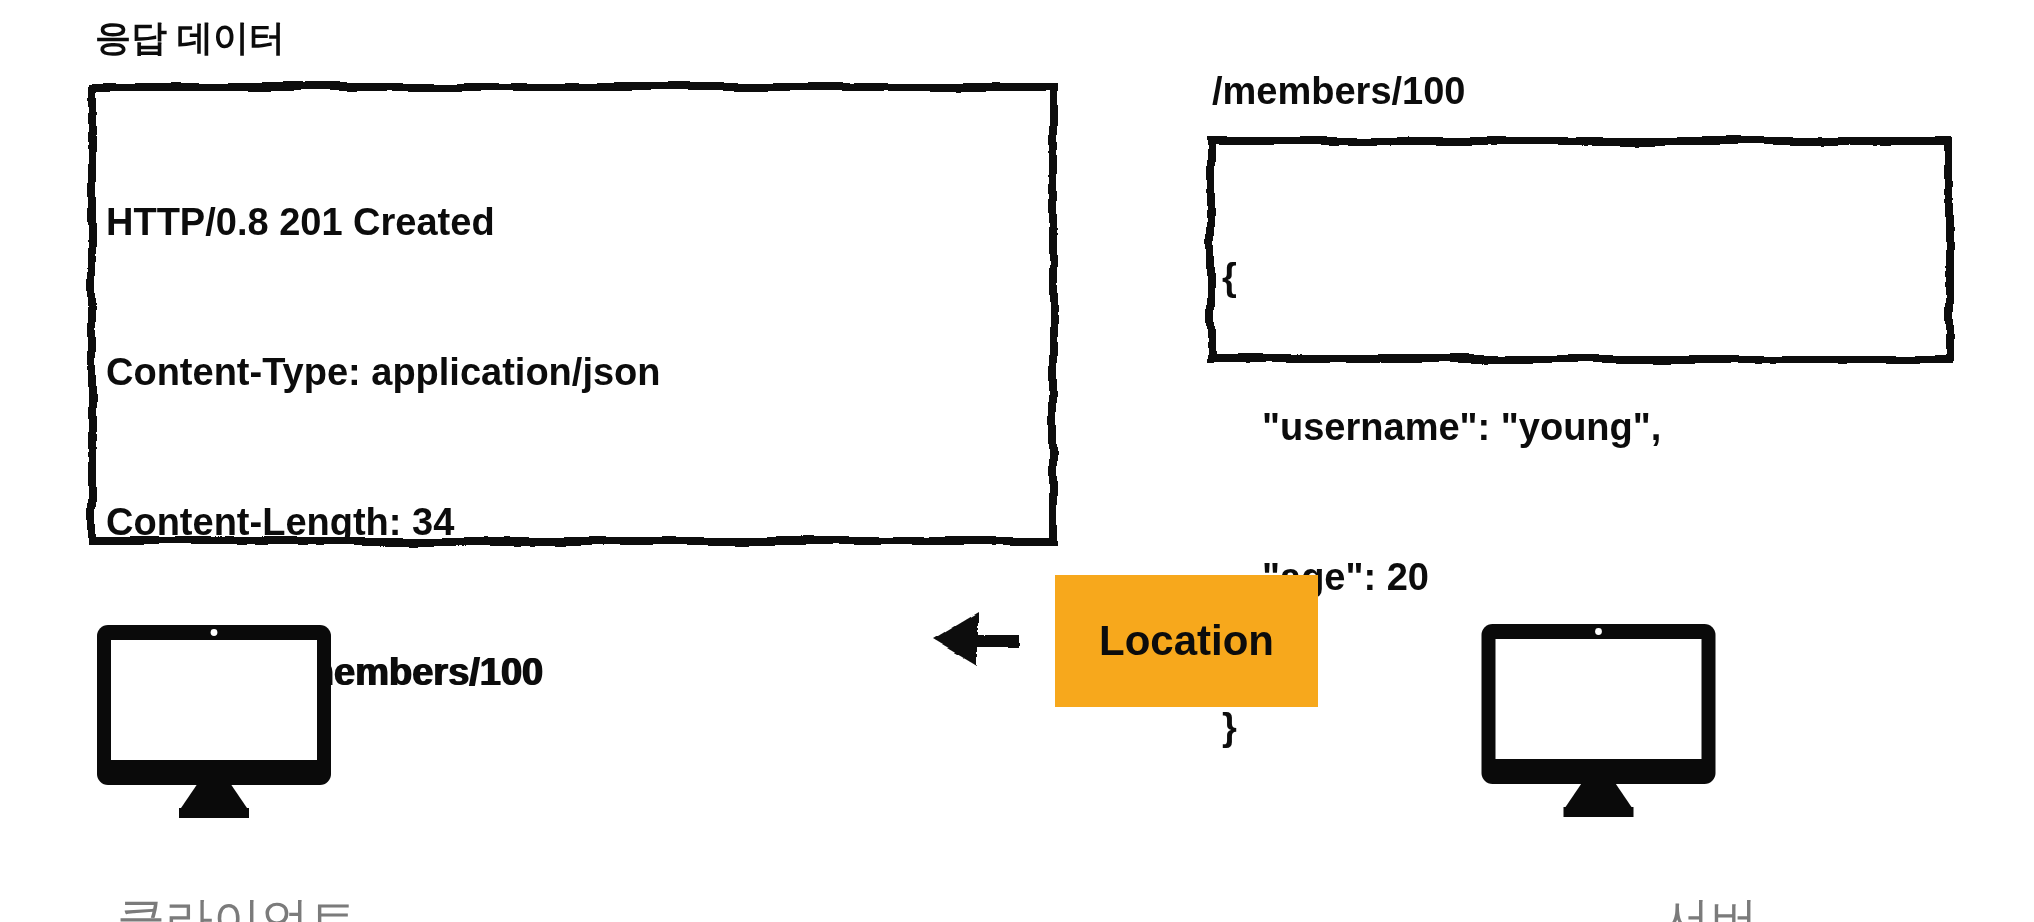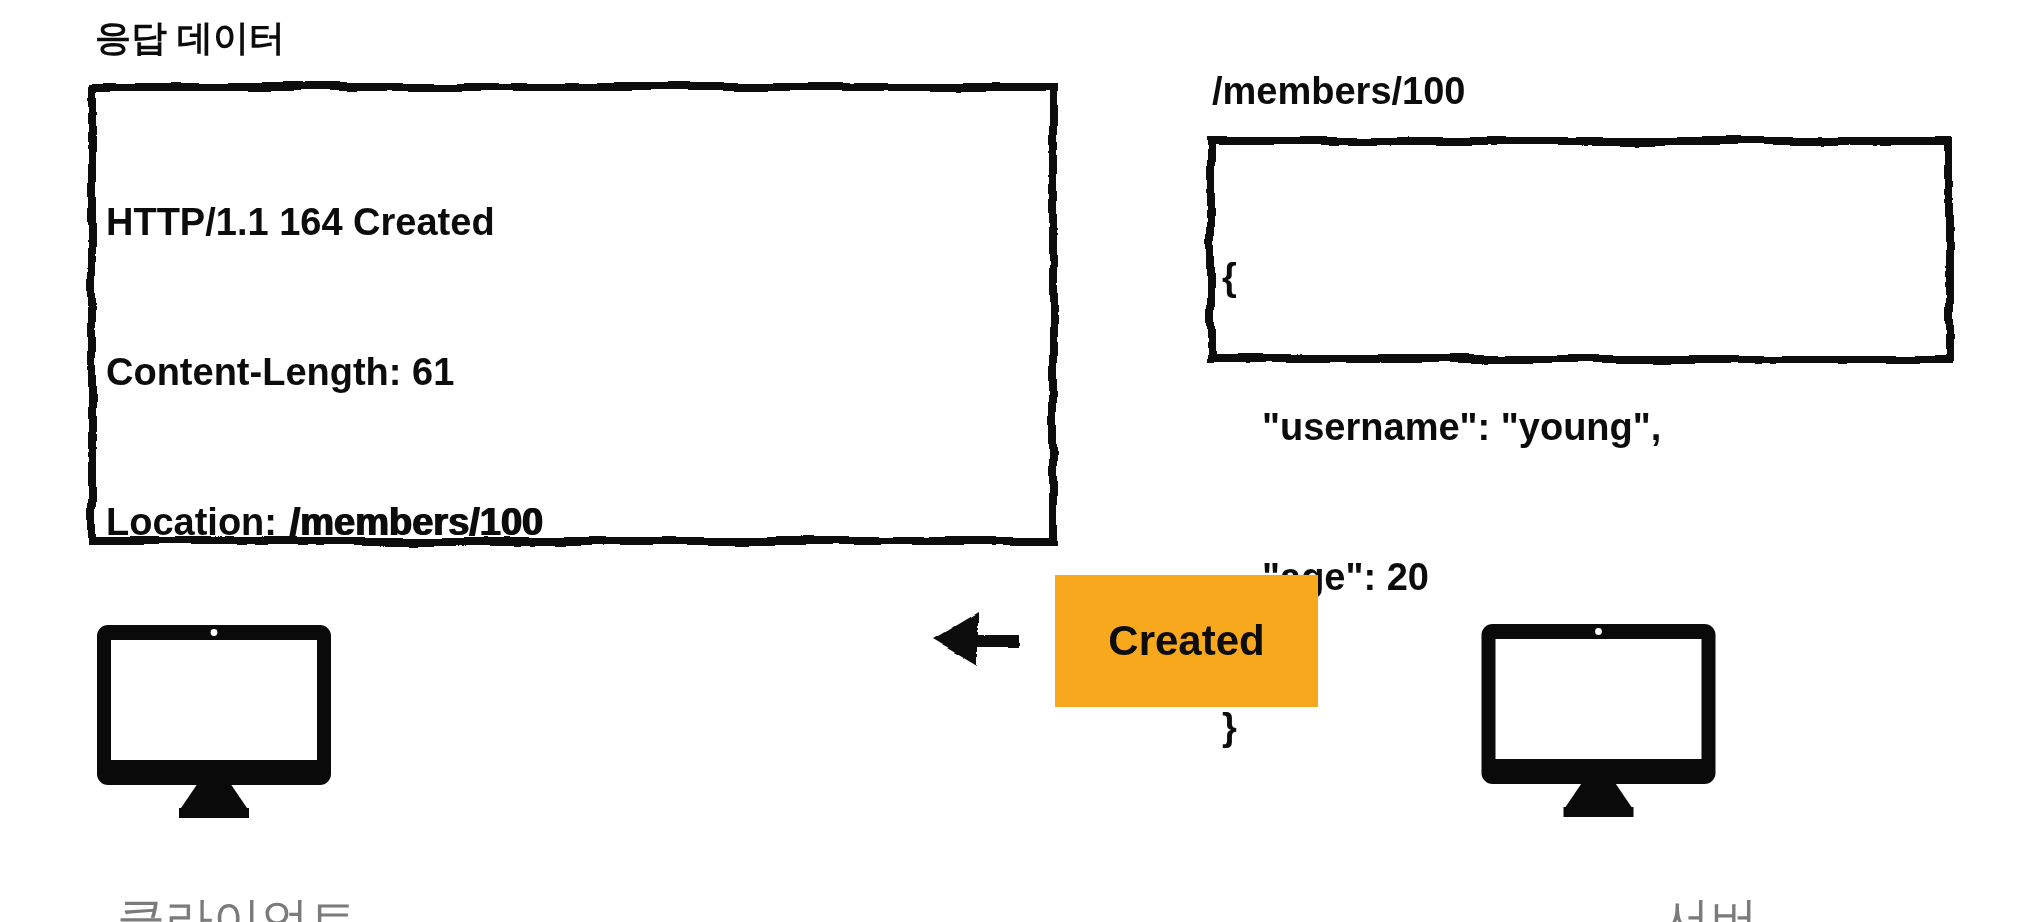--- a/index.html
+++ b/index.html
@@ -108,40 +108,41 @@
     <line x1="332" y1="721" x2="1484" y2="721" stroke="#0c0c0c" stroke-width="10" filter="url(#rough)"></line>
     <g filter="url(#rough)">
       <polygon points="932,638 977,611 977,665" fill="#0c0c0c"></polygon>
       <rect x="971" y="635" width="48" height="12" fill="#0c0c0c"></rect>
     </g>
   </svg>
 
   <div class="title">응답 데이터</div>
 
   <div class="box-content response-content">
-    <div class="line">HTTP/1.1 164 Created</div>
-    <div class="line">Content-Length: 61</div>
+    <div class="line">HTTP/0.8 201 Created</div>
+    <div class="line">Content-Type: application/json</div>
+    <div class="line">Content-Length: 34</div>
     <div class="line"><span>Location:</span><span class="xbold">/members/100</span></div>
     <div class="line blank"></div>
     
     
     
     
   </div>
 
   <div class="url-label">/members/100</div>
   <div class="box-content resource-content">
     <div class="line">{</div>
     <div class="line indent">"username": "young",</div>
     <div class="line indent">"age": 20</div>
     <div class="line">}</div>
   </div>
 
   <div class="flow-label" style="background: rgb(247, 168, 28);">
-    <span>Created</span>
+    <span>Location</span>
   </div>
 
   <svg class="monitor client" width="234" height="193" viewBox="0 0 234 193" aria-hidden="true">
     <rect x="0" y="0" width="234" height="160" rx="11" fill="#0a0a0a"></rect>
     <rect x="14" y="15" width="206" height="120" fill="#ffffff"></rect>
     <circle cx="117" cy="7.5" r="3.4" fill="#ffffff"></circle>
     <polygon points="101,158 133,158 150,183 84,183" fill="#0a0a0a"></polygon>
     <rect x="82" y="183" width="70" height="10" fill="#0a0a0a"></rect>
   </svg>
 

